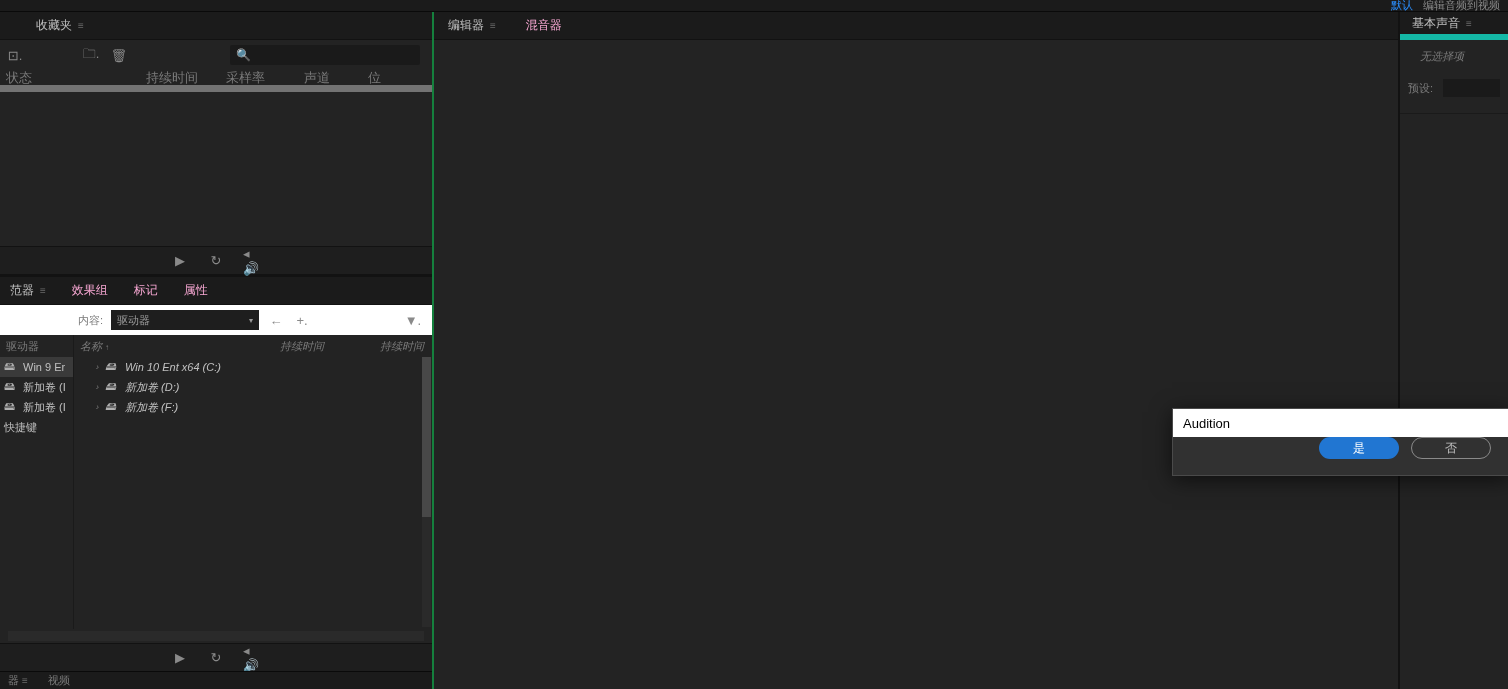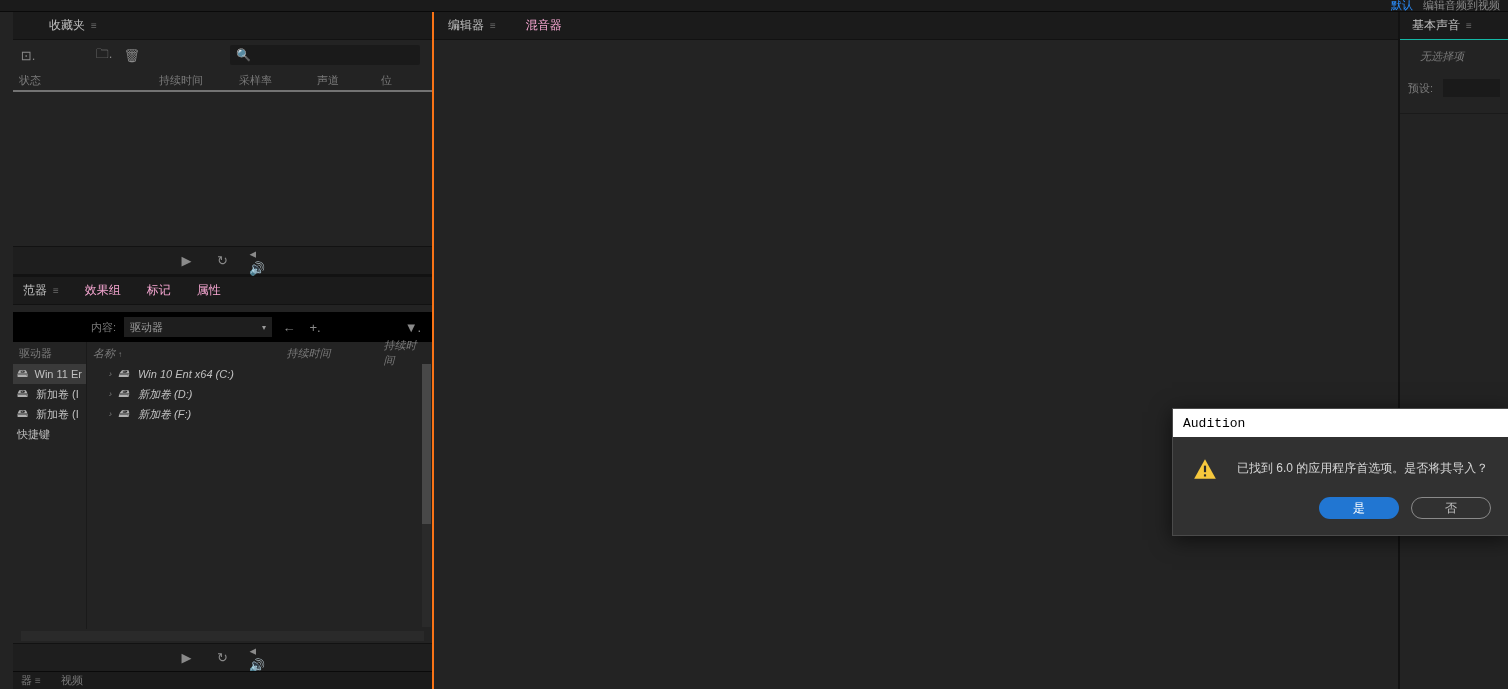--- a/index.html
+++ b/index.html
@@ -32,27 +32,26 @@
     .blue-link { color: #2a8fff; }
     .main-layout {
       display: flex;
       height: calc(100% - 12px);
     }
     .left-col {
       width: 432px;
       background: #232323;
       display: flex;
       flex-direction: column;
-      padding-left: 13px;
     }
     .center-col {
       flex: 1;
       background: #232323;
       position: relative;
-      border-left: 2px solid #f97316;
+      border-left: 2px solid #15803d;
     }
     .right-col {
       width: 110px;
       background: #232323;
       border-left: 2px solid #121212;
     }
     .panel {
       background: #232323;
       position: relative;
     }
@@ -111,22 +110,22 @@
       margin-left: auto;
       margin-right: 6px;
     }
     .columns-header {
       height: 22px;
       display: flex;
       align-items: center;
       padding: 0;
       background: #232323;
       color: #7a7a7a;
-      font-size: 11px;
-      border-bottom: 2px solid #737373;
+      font-size: 13px;
+      border-bottom: 7px solid #737373;
     }
     .col-h { padding: 0 6px; }
     .favorites-body {
       height: 154px;
       background: #232323;
     }
     .transport {
       height: 28px;
       display: flex;
       align-items: center;
@@ -144,22 +143,21 @@
       display: flex;
       flex-direction: column;
       min-height: 0;
     }
     .content-row {
       height: 30px;
       display: flex;
       align-items: center;
       padding-left: 78px;
       gap: 8px;
-      background: #000000;
-      margin-top: 7px;
+      background: #ffffff;
     }
     .content-label { color: #7a7a7a; font-size: 11px; }
     .dropdown {
       background: #1e1e1e;
       height: 20px;
       width: 148px;
       display: flex;
       align-items: center;
       padding: 0 6px;
       color: #9a9a9a;
@@ -275,21 +273,21 @@
     .right-section {
       padding: 0;
     }
     .right-tabs {
       height: 28px;
       background: #1b1b1b;
       display: flex;
       align-items: center;
       padding: 0 8px;
       gap: 8px;
-      border-bottom: 1px solid #14b8a6;
+      border-bottom: 6px solid #14b8a6;
     }
     .right-row {
       height: 32px;
       padding: 0 8px;
       display: flex;
       align-items: center;
       color: #7a7a7a;
       font-size: 11px;
       gap: 6px;
     }
@@ -310,21 +308,20 @@
       border: 1px solid #4a4a4a;
     }
     .dialog-title {
       background: #fff;
       color: #000;
       height: 28px;
       display: flex;
       align-items: center;
       padding: 0 10px;
       font-size: 13px;
-      font-family: Liberation Mono, monospace;
     }
     .dialog-body {
       padding: 20px 18px 14px;
       display: flex;
       gap: 18px;
       align-items: flex-start;
     }
     .warn-icon {
       width: 28px;
       height: 26px;
@@ -425,21 +422,21 @@
         <div class="right-icons">
           <span class="tool-icon">▼.</span>
         </div>
       </div>
 
       <div class="browser-body">
         <div class="tree-left">
           <div class="tree-header">驱动器</div>
           <div class="tree-item sel">
             <span class="drive-icon">🖴</span>
-            <span>Win 11 Er</span>
+            <span>Win 9 Er</span>
           </div>
           <div class="tree-item">
             <span class="drive-icon">🖴</span>
             <span>新加卷 (I</span>
           </div>
           <div class="tree-item">
             <span class="drive-icon">🖴</span>
             <span>新加卷 (I</span>
           </div>
           <div class="tree-item">
@@ -502,28 +499,20 @@
     <div class="center-tabs">
       <div class="panel-tab active">
         <span>编辑器</span>
         <span class="hamburger">≡</span>
       </div>
       <div class="panel-tab">混音器</div>
     </div>
 
     <div class="dialog">
       <div class="dialog-title">Audition</div>
-      <div class="dialog-body">
-        <svg class="warn-icon" viewBox="0 0 24 24">
-          <path d="M12 2 L22 20 L2 20 Z" fill="#f6c83d"></path>
-          <rect x="11" y="8" width="2" height="6" fill="#2a2a2a"></rect>
-          <rect x="11" y="16" width="2" height="2" fill="#2a2a2a"></rect>
-        </svg>
-        <div class="dialog-msg">已找到  6.0 的应用程序首选项。是否将其导入？</div>
-      </div>
       <div class="dialog-buttons">
         <div class="btn btn-primary">是</div>
         <div class="btn btn-secondary">否</div>
       </div>
     </div>
   </div>
 
   <div class="right-col">
     <div class="right-section">
       <div class="right-tabs">

